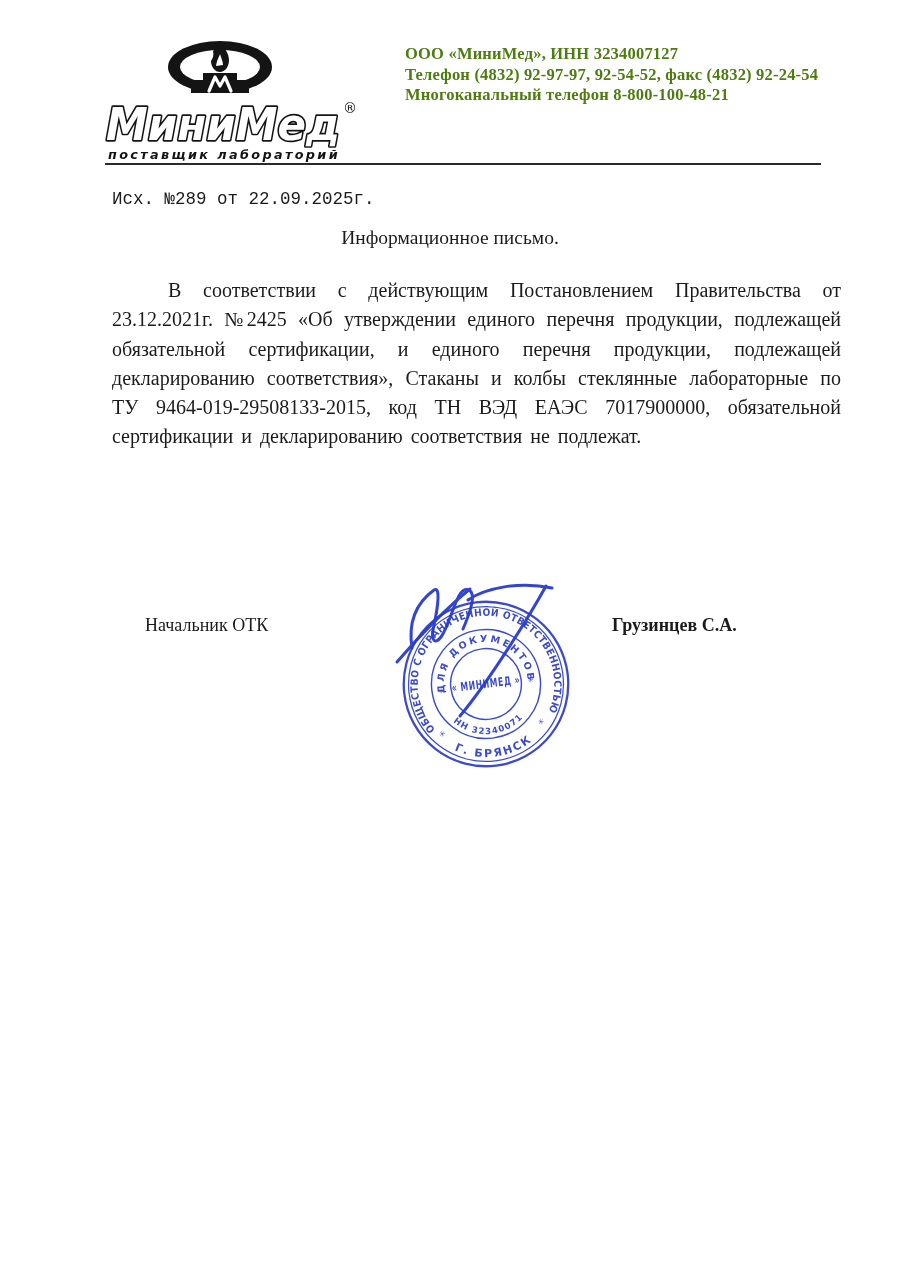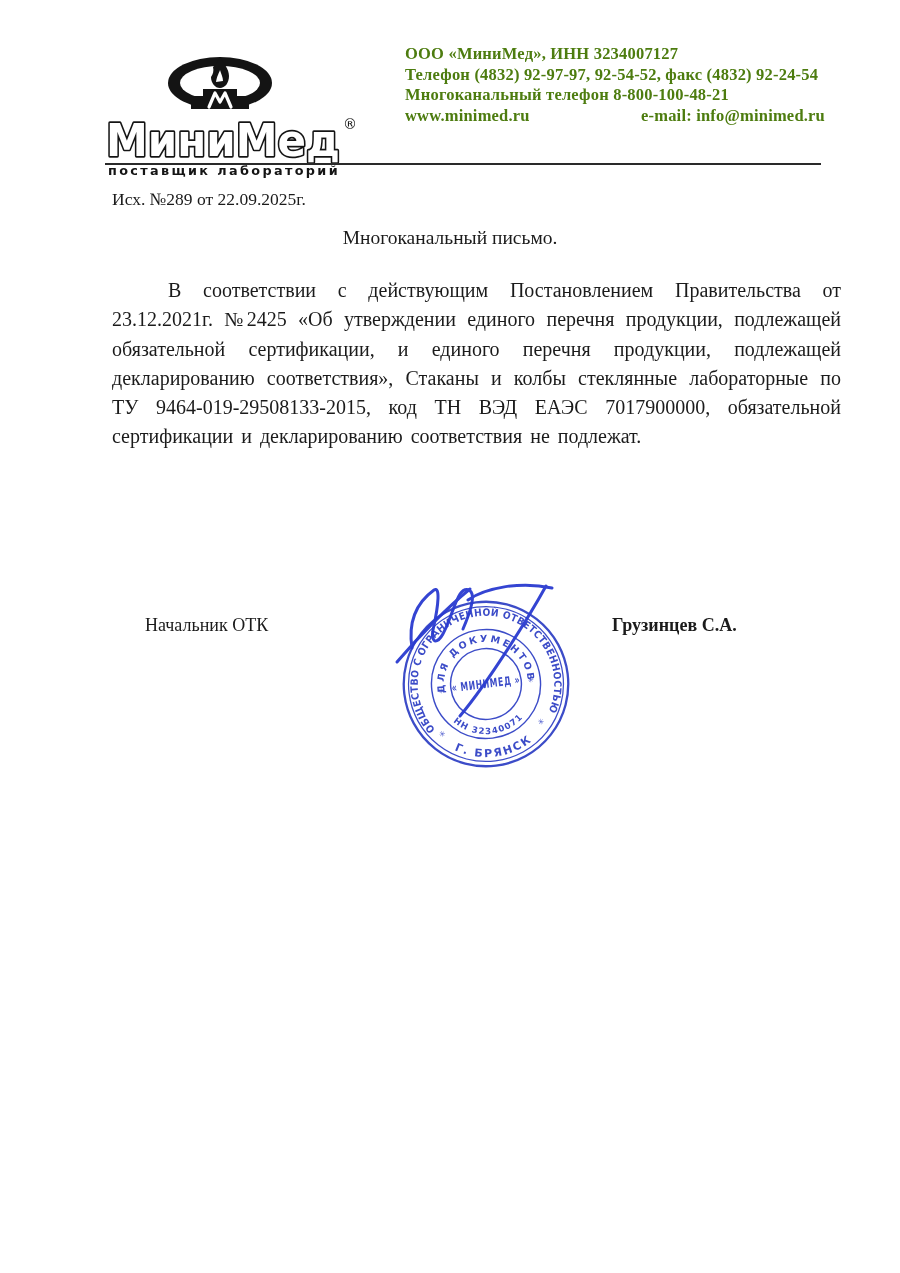--- a/index.html
+++ b/index.html
@@ -12,40 +12,40 @@
   
   .company{
     left:405px;top:44px;width:420px;
     font-weight:bold;font-size:16.5px;line-height:20.6px;
     letter-spacing:.2px;color:#4d7c0f;
   }
   .company .row{white-space:nowrap;}
   .company .split{display:flex;justify-content:space-between;}
   .sup-a{font-size:12px;vertical-align:super;text-decoration:underline;font-weight:bold;}
   .rule{left:105px;top:163px;width:716px;height:2px;background:#2a2a2a;}
-  .ref{left:112px;top:189px;font-size:17.5px;}
+  .ref{left:112px;top:189px;font-size:17.5px;font-family:Liberation Mono, monospace;}
   .title{left:0;top:227px;width:900px;text-align:center;font-size:19.5px;}
   .body-text{
     left:112px;top:276px;width:729px;
     font-size:20px;line-height:29.3px;
     text-align:justify;text-align-last:left;text-indent:56px;
     word-spacing:3px;
   }
   .sig-pos{left:145px;top:615px;font-size:18px;font-weight:normal;}
   .sig-name{left:612px;top:615px;font-size:18px;font-weight:bold;}
   .stamp-wrap{left:398px;top:596px;width:176px;height:176px;}
   .sign-wrap{left:380px;top:553px;width:262px;height:218px;}
   svg{display:block;}
 </style>
 </head>
 <body>
 
 <div class="page">
 
-  <div class="abs" style="left:103px;top:52px;width:252px;height:130px;">
+  <div class="abs" style="left:103px;top:36px;width:252px;height:130px;font-style:italic;">
     <svg width="252" height="130" viewBox="0 0 252 130">
 
       <g>
         <ellipse cx="117" cy="31" rx="52" ry="26" fill="#141414"></ellipse>
         <ellipse cx="117" cy="31" rx="40" ry="17" fill="#ffffff"></ellipse>
 
         <path d="M88,57 L88,44 L100,44 L100,37 L134,37 L134,44 L146,44 L146,57 Z" fill="#141414"></path>
 
         <path d="M106,55 L112,41 L117,50 L122,41 L128,55" fill="none" stroke="#ffffff" stroke-width="3.2" stroke-linecap="round" stroke-linejoin="round"></path>
 
@@ -56,30 +56,26 @@
       <text x="3" y="104" font-family="DejaVu Sans, sans-serif" font-size="45" font-weight="bold" fill="#ffffff" stroke="#141414" stroke-width="3.4" stroke-linejoin="round" paint-order="stroke" textLength="234" lengthAdjust="spacingAndGlyphs">МиниМед</text>
       <text x="240" y="77" font-family="DejaVu Sans, sans-serif" font-size="14" fill="#141414">®</text>
       <text x="5" y="123" font-family="DejaVu Sans, sans-serif" font-size="13" font-weight="bold" fill="#141414" letter-spacing="2.4" textLength="232" lengthAdjust="spacingAndGlyphs">поставщик лабораторий</text>
     </svg>
   </div>
 
   <div class="abs company">
     <div class="row">ООО «МиниМед», ИНН 3234007127</div>
     <div class="row">Телефон (4832) 92-97-97, 92-54-52,  факс (4832) 92-24-54</div>
     <div class="row">Многоканальный телефон 8-800-100-48-21</div>
-    <div class="split">
-      <span>www.minimed.ru</span>
-      <span>e-mail: info@minimed.ru</span>
-    </div>
   </div>
 
   <div class="abs rule"></div>
 
   <div class="abs ref">Исх. №289 от 22.09.2025г.</div>
-  <div class="abs title">Многоканальный письмо.</div>
+  <div class="abs title">Информационное письмо.</div>
   <p class="abs body-text" style="margin:0;">В соответствии с действующим Постановлением Правительства от 23.12.2021г. №2425 «Об утверждении единого перечня продукции, подлежащей обязательной сертификации, и единого перечня продукции, подлежащей декларированию соответствия», Стаканы и колбы стеклянные лабораторные по ТУ 9464-019-29508133-2015, код ТН ВЭД ЕАЭС 7017900000, обязательной сертификации и декларированию соответствия не подлежат.</p>
 
   <div class="abs sig-pos">Начальник ОТК</div>
   <div class="abs sig-name">Грузинцев С.А.</div>
 
   <div class="abs stamp-wrap">
     <svg width="176" height="176" viewBox="-92 -92 184 184">
       <defs>
         <path id="arcOT" d="M -58.5,40.9 A 71.4,71.4 0 1 1 58.5,40.9" fill="none"></path>
         <path id="arcOB" d="M -43.8,62.6 A 76.4,76.4 0 0 0 43.8,62.6" fill="none"></path>

